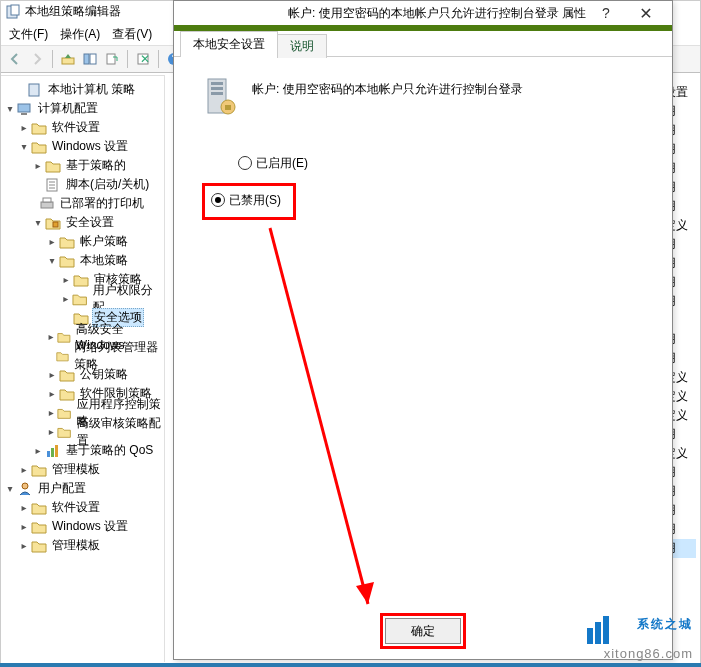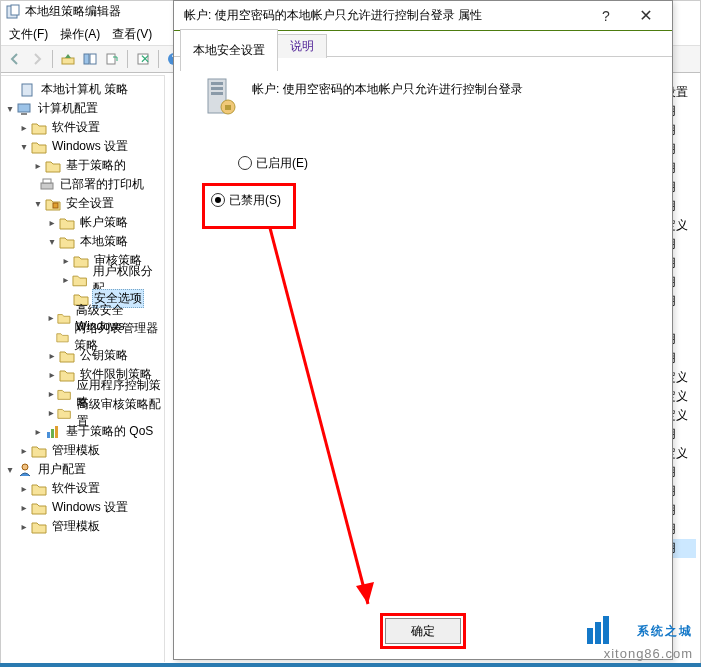--- a/index.html
+++ b/index.html
@@ -22,45 +22,45 @@
 .twisty.none { visibility: hidden; }
 .nicon { width: 16px; height: 16px; margin-right: 3px; display: inline-block; }
 .label { padding: 1px 2px; }
 .label.selected { background: #cce8ff; border: 1px dotted #7aa7c7; padding: 0 1px; }
 .values { position: absolute; right: 4px; top: 82px; width: 56px; }
 .values div { height: 19px; line-height: 19px; font-size: 12px; white-space: nowrap; }
 .values .sel { background: #cce8ff; }
 
 
 .dialog { position: absolute; left: 173px; top: 0; width: 500px; height: 660px; background: #fff; border: 1px solid #888; box-shadow: 2px 2px 6px rgba(0,0,0,.15); }
-.dlg-title { height: 30px; display: flex; align-items: center; padding: 0 6px 0 10px; border-bottom: 1px solid #4d7c0f; }
+.dlg-title { height: 30px; display: flex; align-items: center; padding: 0 6px 0 10px; border-bottom: 6px solid #4d7c0f; text-align: right; }
 .dlg-title .t { flex: 1; font-size: 12px; }
 .dlg-btn { width: 40px; height: 26px; display: flex; align-items: center; justify-content: center; font-size: 14px; color: #333; }
 .dlg-close { font-size: 16px; }
 .tabstrip { height: 26px; display: flex; align-items: flex-end; padding: 4px 6px 0 6px; border-bottom: 1px solid #ccc; }
-.tab { padding: 12px 12px; border: 1px solid #ccc; border-bottom: none; background: #fff; position: relative; top: 15px; margin-right: -1px; }
-.tab.inactive { background: #f4f4f4; color: #4c1d95; top: 2px; padding: 3px 12px; }
+.tab { padding: 4px 12px; border: 1px solid #ccc; border-bottom: none; background: #fff; position: relative; top: 1px; margin-right: -1px; }
+.tab.inactive { background: #f4f4f4; color: #14532d; top: 2px; padding: 3px 12px; }
 .dlg-body { padding: 20px 28px; }
 .info-row { display: flex; align-items: flex-start; gap: 14px; margin-bottom: 36px; }
 .info-text { padding-top: 4px; font-size: 12px; }
 .radio-row { display: flex; align-items: center; gap: 4px; margin: 4px 0 10px 36px; height: 20px; }
 .radio-outer { width: 14px; height: 14px; border: 1px solid #333; border-radius: 50%; display: flex; align-items: center; justify-content: center; }
 .radio-inner { width: 6px; height: 6px; background: #000; border-radius: 50%; }
-.redbox { border: 3px solid #f00; padding: 4px 12px 16px 6px; display: inline-flex; align-items: center; gap: 8px; }
+.redbox { border: 3px solid #f00; padding: 4px 12px 7px 6px; display: inline-flex; align-items: center; gap: 8px; }
 
 .dlg-footer { position: absolute; bottom: 10px; left: 0; right: 0; display: flex; justify-content: center; }
 .ok-btn { width: 76px; height: 26px; border: 1px solid #888; background: #efefef; display: flex; align-items: center; justify-content: center; }
 .ok-wrap { border: 3px solid #f00; padding: 2px; }
 
 
 .arrow-svg { position: absolute; left: 260px; top: 226px; width: 160px; height: 400px; pointer-events: none; }
 
 
 .watermark { position: absolute; right: 8px; bottom: 6px; text-align: left; }
-.wm-top { color: #1478c8; font-size: 26px; font-weight: bold; letter-spacing: 2px; display: flex; align-items: center; gap: 22px; }
+.wm-top { color: #1478c8; font-size: 26px; font-weight: bold; letter-spacing: 2px; display: flex; align-items: flex-start; gap: 22px; }
 .wm-sub { color: #888; font-size: 13px; text-align: right; letter-spacing: 1px; }
 .wm-logo { width: 30px; height: 30px; }
 
 .bottom-strip { position: absolute; left: 0; right: 0; bottom: 0; height: 4px; background: #2a7ab0; }
 </style>
 </head>
 <body>
 
 <div class="editor">
 
@@ -120,21 +120,21 @@
         <svg width="14" height="14" viewBox="0 0 14 14">
           <circle cx="7" cy="7" r="6" fill="#4a90d9"></circle>
           <text x="4.5" y="11" font-size="10" fill="#fff">?</text>
         </svg>
       </div>
   </div>
 
   <div class="body-area">
     <div class="tree-pane">
       <div class="tree">
-        <div class="node" style="padding-left:5px">
+        <div class="node" style="padding-left:12px">
             <span class="twisty none">▾</span>
             <svg class="nicon" viewBox="0 0 16 16">
               <rect x="2" y="2" width="10" height="12" fill="#dce7f3" stroke="#5a7ca0"></rect>
             </svg>
             <span class="label">本地计算机 策略</span>
           </div>
         <div class="node" style="padding-left:2px">
             <span class="twisty">▾</span>
             <svg class="nicon" viewBox="0 0 16 16">
               <rect x="1" y="3" width="12" height="8" fill="#9cc3e8" stroke="#5a7ca0"></rect>
@@ -155,20 +155,28 @@
               <path d="M1 4 h5 l2 2 h7 v8 h-14 z" fill="#f7e39a" stroke="#b89b3a"></path>
             </svg>
             <span class="label">Windows 设置</span>
           </div>
         <div class="node" style="padding-left:30px">
             <span class="twisty">▸</span>
             <svg class="nicon" viewBox="0 0 16 16">
               <path d="M1 4 h5 l2 2 h7 v8 h-14 z" fill="#f7e39a" stroke="#b89b3a"></path>
             </svg>
             <span class="label">基于策略的</span>
+          </div>
+        <div class="node" style="padding-left:30px">
+            <span class="twisty none">▸</span>
+            <svg class="nicon" viewBox="0 0 16 16">
+              <rect x="2" y="2" width="10" height="12" fill="#fff" stroke="#888"></rect>
+              <path d="M4 5h6M4 8h6M4 11h6" stroke="#888"></path>
+            </svg>
+            <span class="label">脚本(启动/关机)</span>
           </div>
         <div class="node" style="padding-left:24px">
             <span class="twisty none">▸</span>
             <svg class="nicon" viewBox="0 0 16 16">
               <rect x="2" y="6" width="12" height="6" fill="#ccc" stroke="#888"></rect>
               <rect x="4" y="2" width="8" height="4" fill="#fff" stroke="#888"></rect>
             </svg>
             <span class="label">已部署的打印机</span>
           </div>
         <div class="node" style="padding-left:30px">

